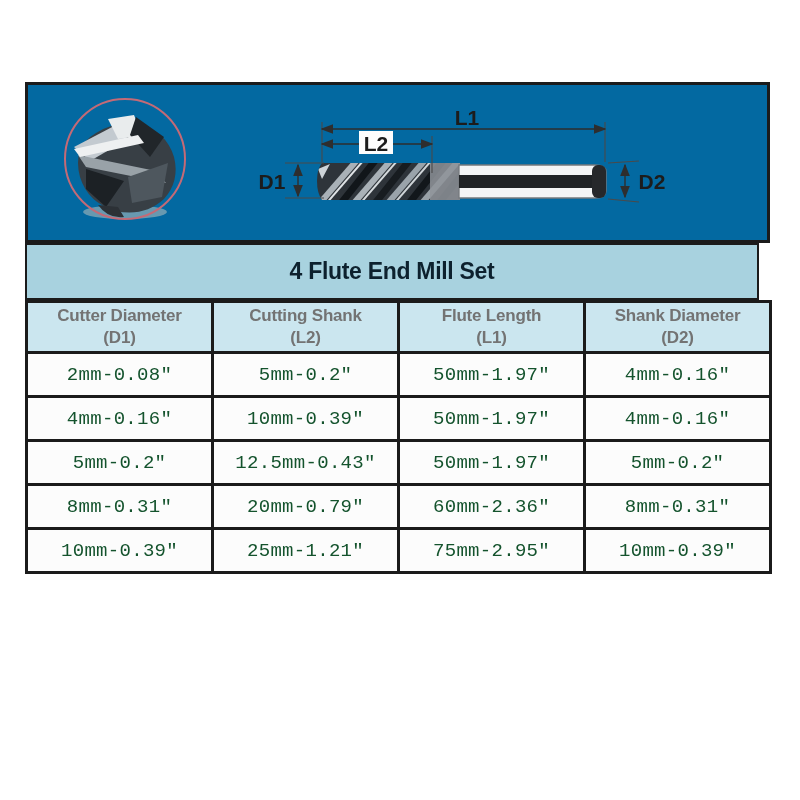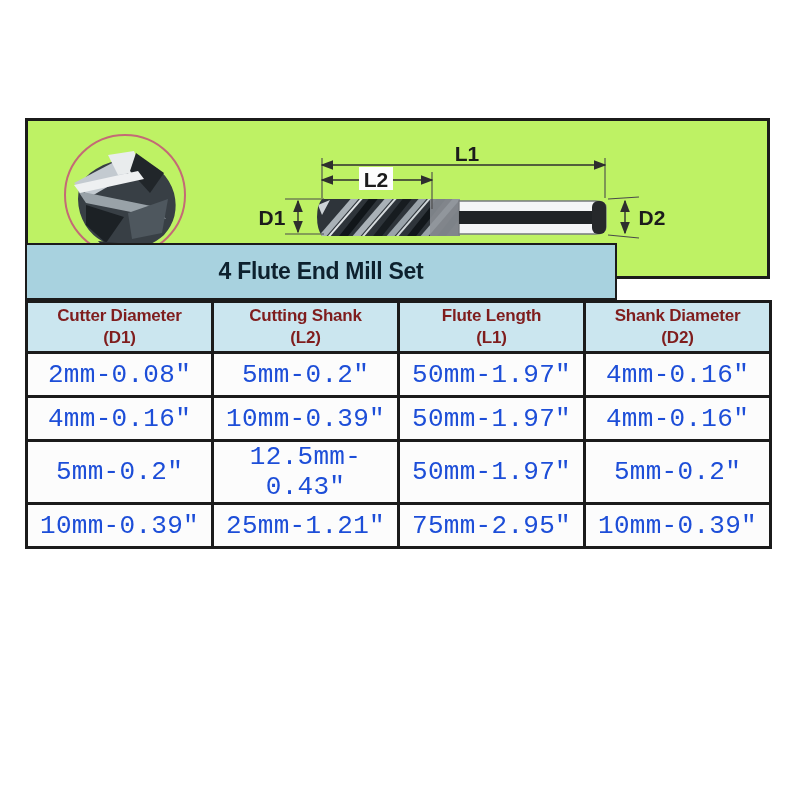--- a/index.html
+++ b/index.html
@@ -3,54 +3,53 @@
 <meta charset="utf-8">
 <style>
   html,body{margin:0;padding:0;}
   body{
     width:800px;height:800px;position:relative;background:#ffffff;
     font-family:"Liberation Sans",sans-serif;overflow:hidden;
   }
   .image-box{
     position:absolute;left:25px;top:82px;width:745px;height:161px;
     box-sizing:border-box;border:3px solid var(--table_border);
-    background:#bef264;
-    margin-top:36px;
+    background:#0369a1;
   }
   .image-box svg{position:absolute;left:0;top:0;width:100%;height:100%;}
 
   .title-bar{
-    position:absolute;left:25px;top:243px;width:592px;height:57px;
+    position:absolute;left:25px;top:243px;width:734px;height:57px;
     box-sizing:border-box;border:2px solid var(--table_border);
     background:var(--title_bar_bg);
     display:flex;align-items:center;justify-content:center;
   }
   .title-bar .title-text{
     font-weight:700;font-size:23px;letter-spacing:-0.3px;color:#0d212e;
   }
 
   .spec-table{
     position:absolute;left:25px;top:300px;width:747px;
     border-collapse:collapse;table-layout:fixed;
   }
   .spec-table th,.spec-table td{
     border:3px solid var(--table_border);
     text-align:center;vertical-align:middle;padding:0;
   }
   .spec-table thead tr{height:51px;}
   .spec-table th{
     background:var(--header_bg);
     font-weight:700;font-size:17px;line-height:1.3;
-    letter-spacing:-0.2px;color:#7f1d1d;
+    letter-spacing:-0.2px;color:#737373;
   }
   .spec-table tbody tr{height:44px;}
   .spec-table td{
     background:var(--row_bg);
     font-family:"Liberation Mono","DejaVu Sans Mono",monospace;
-    font-size:26px;color:#1d4ed8;letter-spacing:0.3px;
+    font-size:19px;color:#14532d;letter-spacing:0.3px;
   }
 
   .dim-label{
     font-family:"Liberation Sans",sans-serif;font-weight:700;font-size:21px;fill:#1c1c1c;
   }
   .dim-line{stroke:#2e2e2e;stroke-width:1.4;fill:none;}
   .ext-line{stroke:#4a4a4a;stroke-width:1.1;fill:none;}
   .photo-circle{stroke:var(--photo_circle);stroke-width:2;fill:none;}
   .shank-band{fill:var(--shank_band);}
 </style>
@@ -173,19 +172,25 @@
         <td>50mm-1.97″</td>
         <td>4mm-0.16″</td>
       </tr>
       <tr>
         <td>5mm-0.2″</td>
         <td>12.5mm-0.43″</td>
         <td>50mm-1.97″</td>
         <td>5mm-0.2″</td>
       </tr>
       <tr>
+        <td>8mm-0.31″</td>
+        <td>20mm-0.79″</td>
+        <td>60mm-2.36″</td>
+        <td>8mm-0.31″</td>
+      </tr>
+      <tr>
         <td>10mm-0.39″</td>
         <td>25mm-1.21″</td>
         <td>75mm-2.95″</td>
         <td>10mm-0.39″</td>
       </tr>
     </tbody>
 </table>
 
 </body></html>

